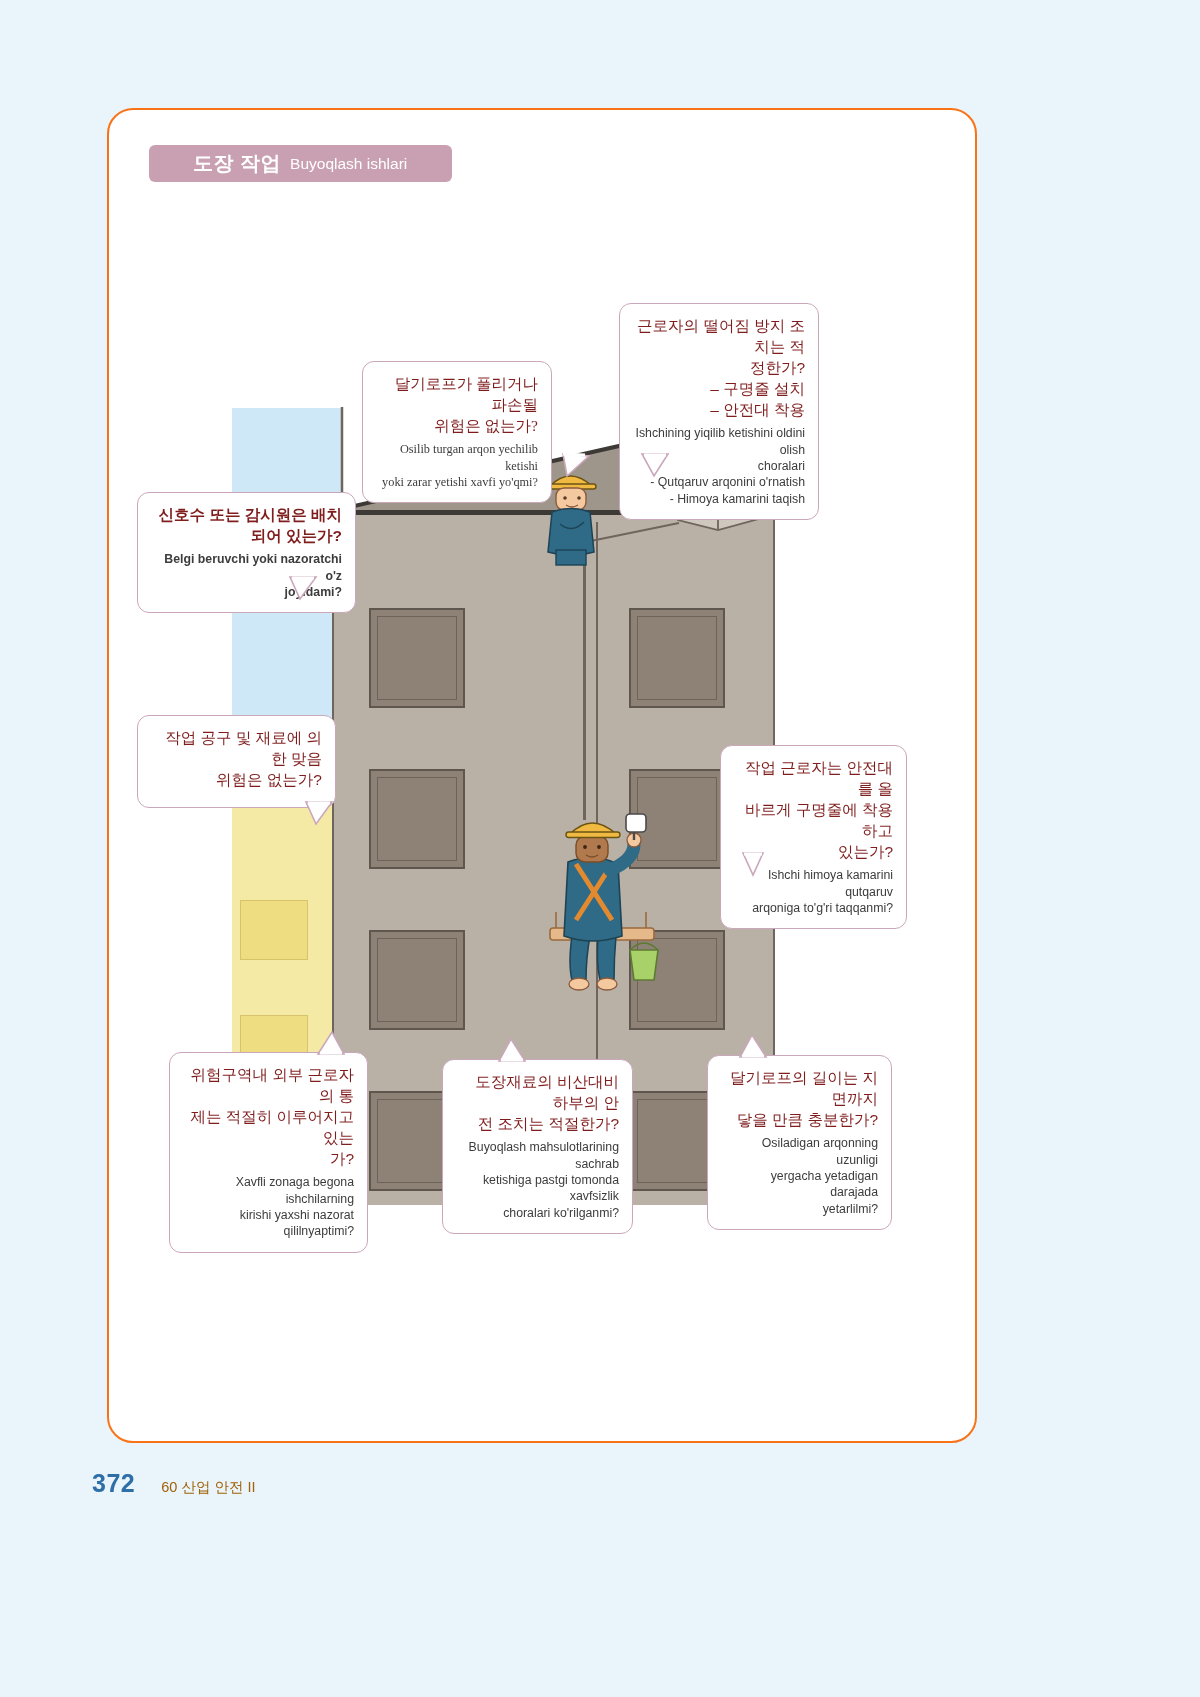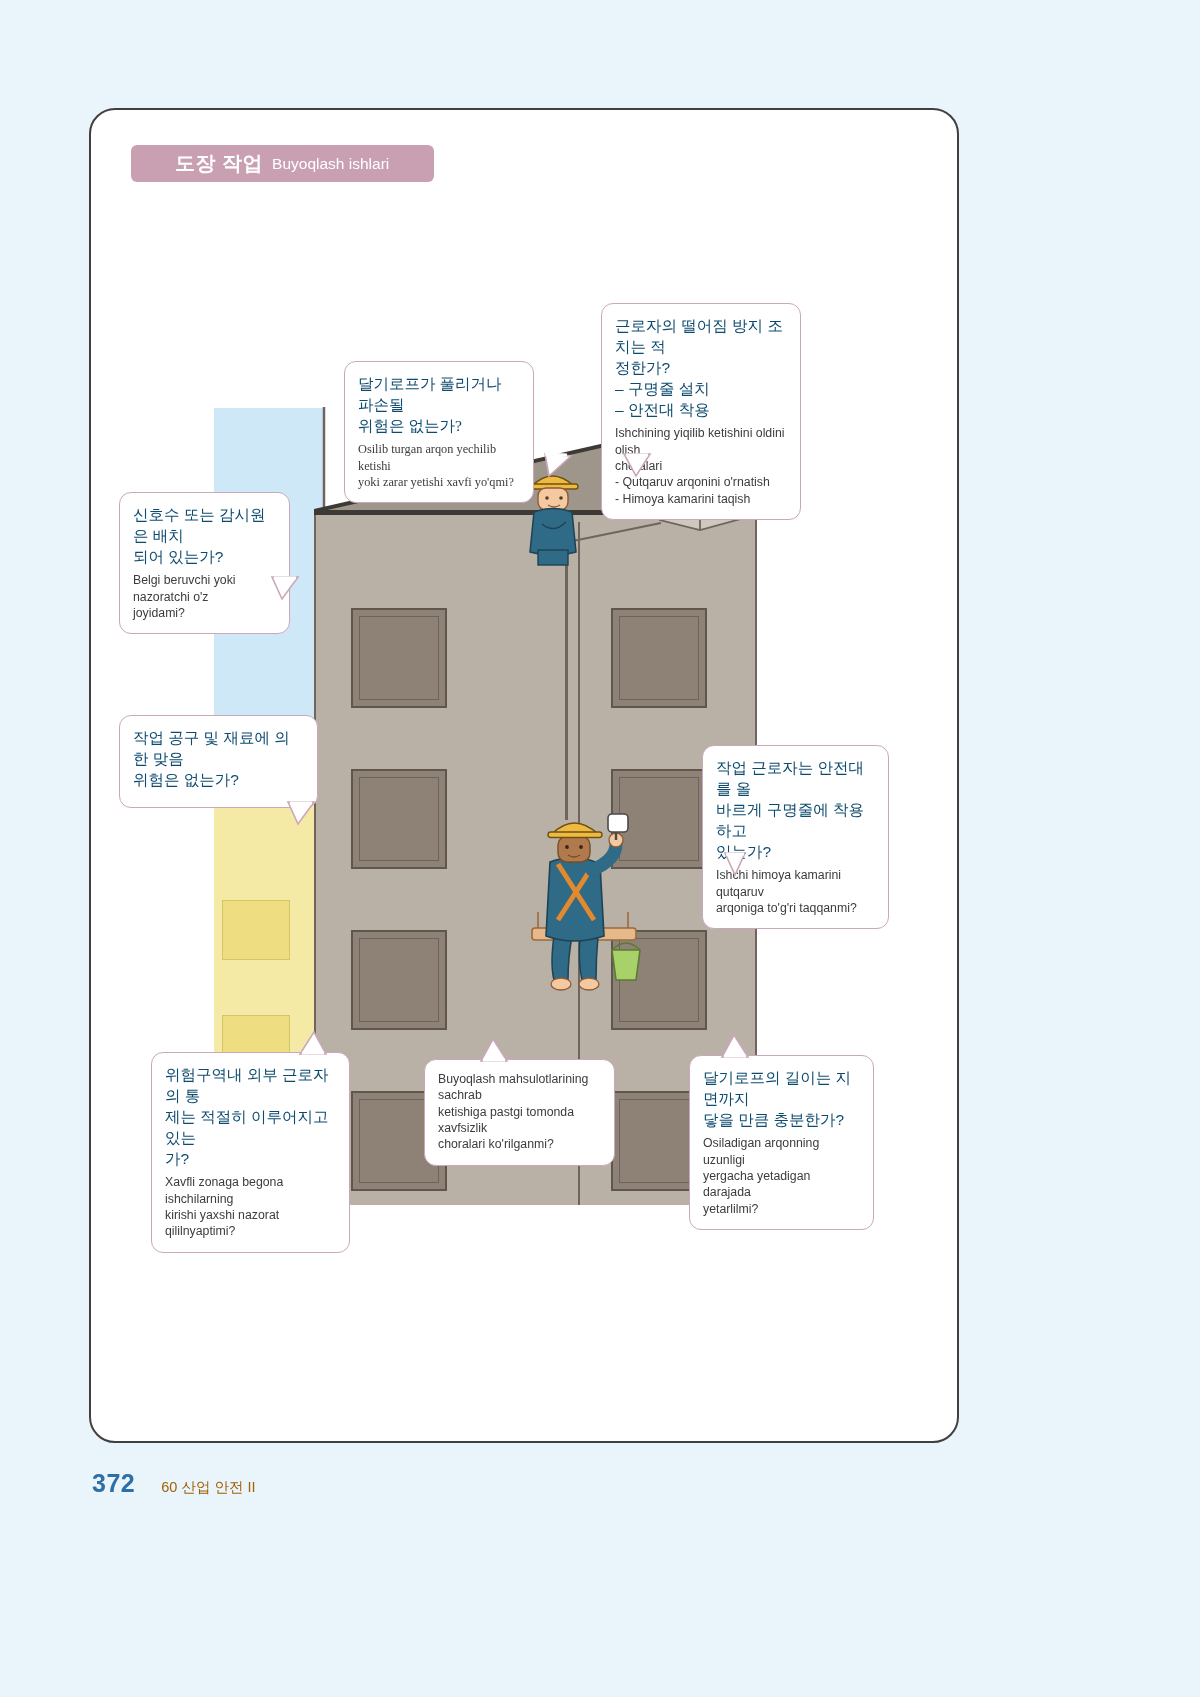--- a/index.html
+++ b/index.html
@@ -8,27 +8,28 @@
     width: 1200px;
     height: 1697px;
     background: #eaf4fb;
     font-family: "Liberation Sans", sans-serif;
     position: relative;
     overflow: hidden;
   }
 
   .page-card {
     position: absolute;
-    left: 89px;
+    left: 107px;
     top: 108px;
     width: 870px;
     height: 1335px;
     background: #ffffff;
-    border: 2px solid #404040;
+    border: 2px solid #f97316;
     border-radius: 26px;
+    text-align: right;
   }
 
   
   .title-chip {
     position: absolute;
     left: 40px;
     top: 35px;
     width: 303px;
     height: 37px;
     background: #c9a0b2;
@@ -141,21 +142,21 @@
 
   
   .bubble {
     position: absolute;
     background: #ffffff;
     border: 1.6px solid #caa7bb;
     border-radius: 12px;
     padding: 11px 13px 12px 13px;
   }
   .bubble .ko {
-    color: #0c4a6e;
+    color: #7f1d1d;
     font-size: 15.5px;
     line-height: 1.36;
     margin: 0 0 5px 0;
     white-space: pre-line;
   }
   .bubble .uz {
     color: #3c3c3c;
     font-size: 12.3px;
     line-height: 1.33;
     margin: 0;
@@ -163,21 +164,21 @@
   }
   .tail {
     position: absolute;
     width: 26px; height: 22px;
     overflow: visible;
   }
 
   
   #b-rope     { left: 253px; top: 251px; width: 190px; font-family: Liberation Serif, serif; }
   #b-fall     { left: 510px; top: 193px; width: 200px; }
-  #b-signal   { left: 28px;  top: 382px; width: 171px; }
+  #b-signal   { left: 28px;  top: 382px; width: 219px; font-weight: bold; }
   #b-tools    { left: 28px;  top: 605px; width: 199px; }
   #b-harness  { left: 611px; top: 635px; width: 187px; }
   #b-zone     { left: 60px;  top: 942px; width: 199px; }
   #b-material { left: 333px; top: 949px; width: 191px; }
   #b-length   { left: 598px; top: 945px; width: 185px; }
 
   
   .footer {
     position: absolute;
     left: 92px;
@@ -360,20 +361,22 @@
 가?</p>
     <p class="uz">Xavfli zonaga begona ishchilarning
 kirishi yaxshi nazorat qililnyaptimi?</p>
     <svg class="tail" style="left:148px; top:-21px;" viewBox="0 0 26 22">
       <polygon points="0,22 26,22 14,0" fill="#ffffff" stroke="#caa7bb" stroke-width="1.6"></polygon>
       <polyline points="2,21 24,21" stroke="#ffffff" stroke-width="3"></polyline>
     </svg>
   </div>
 
   <div class="bubble" id="b-material">
+    <p class="ko">도장재료의 비산대비 하부의 안
+전 조치는 적절한가?</p>
     <p class="uz">Buyoqlash mahsulotlarining sachrab
 ketishiga pastgi tomonda xavfsizlik
 choralari ko'rilganmi?</p>
     <svg class="tail" style="left:56px; top:-21px;" viewBox="0 0 26 22">
       <polygon points="0,22 26,22 12,0" fill="#ffffff" stroke="#caa7bb" stroke-width="1.6"></polygon>
       <polyline points="2,21 24,21" stroke="#ffffff" stroke-width="3"></polyline>
     </svg>
   </div>
 
   <div class="bubble" id="b-length">

